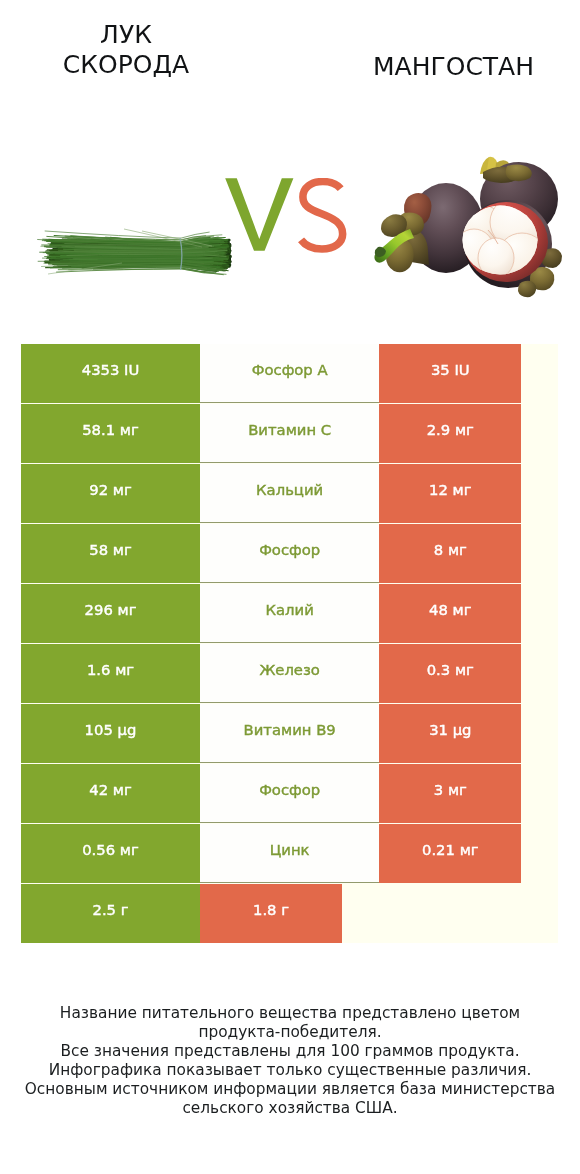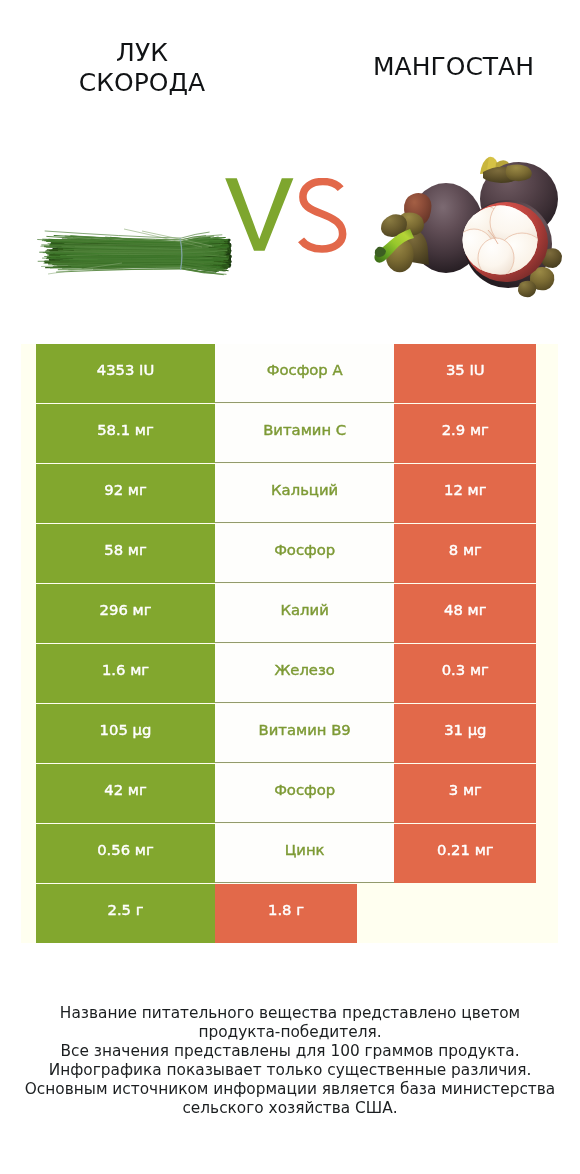--- a/index.html
+++ b/index.html
@@ -4,33 +4,33 @@
 <style>
   html,body{margin:0;padding:0;}
   body{width:580px;height:1174px;background:#ffffff;
        font-family:"DejaVu Sans",sans-serif;overflow:hidden;}
   .page{position:relative;width:580px;height:1174px;background:#ffffff;overflow:hidden;}
 
   
   .hdr{position:absolute;left:0;top:0;width:580px;height:332px;}
   .title{position:absolute;text-align:center;color:#111315;
          font-size:25px;line-height:30px;font-weight:400;}
-  .t-left{left:0px;top:38px;width:252px;padding-left:16px;}
+  .t-left{left:0px;top:20px;width:252px;}
   .t-right{left:314px;top:52px;width:279px;}
 
   .vsbox{position:absolute;left:225px;top:178px;width:125px;height:80px;
          font-size:0;line-height:0;}
   .vsbox svg{display:block;}
 
   .chives{position:absolute;left:30px;top:205px;}
   .mango{position:absolute;left:370px;top:130px;}
 
   
   .tbl{position:absolute;left:21px;top:344px;width:537px;}
-  .row{position:relative;height:58.7px;margin-bottom:1.3px;display:flex;padding-left:15px;}
+  .row{position:relative;height:58.7px;margin-bottom:1.3px;display:flex;}
   .row:last-child{margin-bottom:0;}
   .cell{display:flex;align-items:center;justify-content:center;
         font-size:14.8px;font-weight:400;letter-spacing:0px;line-height:1;
         padding-bottom:5px;box-sizing:border-box;}
   .cellL,.cellR{-webkit-text-stroke:0.42px #ffffff;}
   .cellM{-webkit-text-stroke:0.42px #7d9a35;}
   .cellL{width:179px;background:#82a72e;color:#ffffff;}
   .cellM{width:179.3px;background:#fefefc;color:#7d9a35;}
   .cellR{width:142px;background:#e2694a;color:#ffffff;}
   .row:not(:last-child) .cellM{box-shadow:inset 0 -1px 0 0 #929a6d;}

